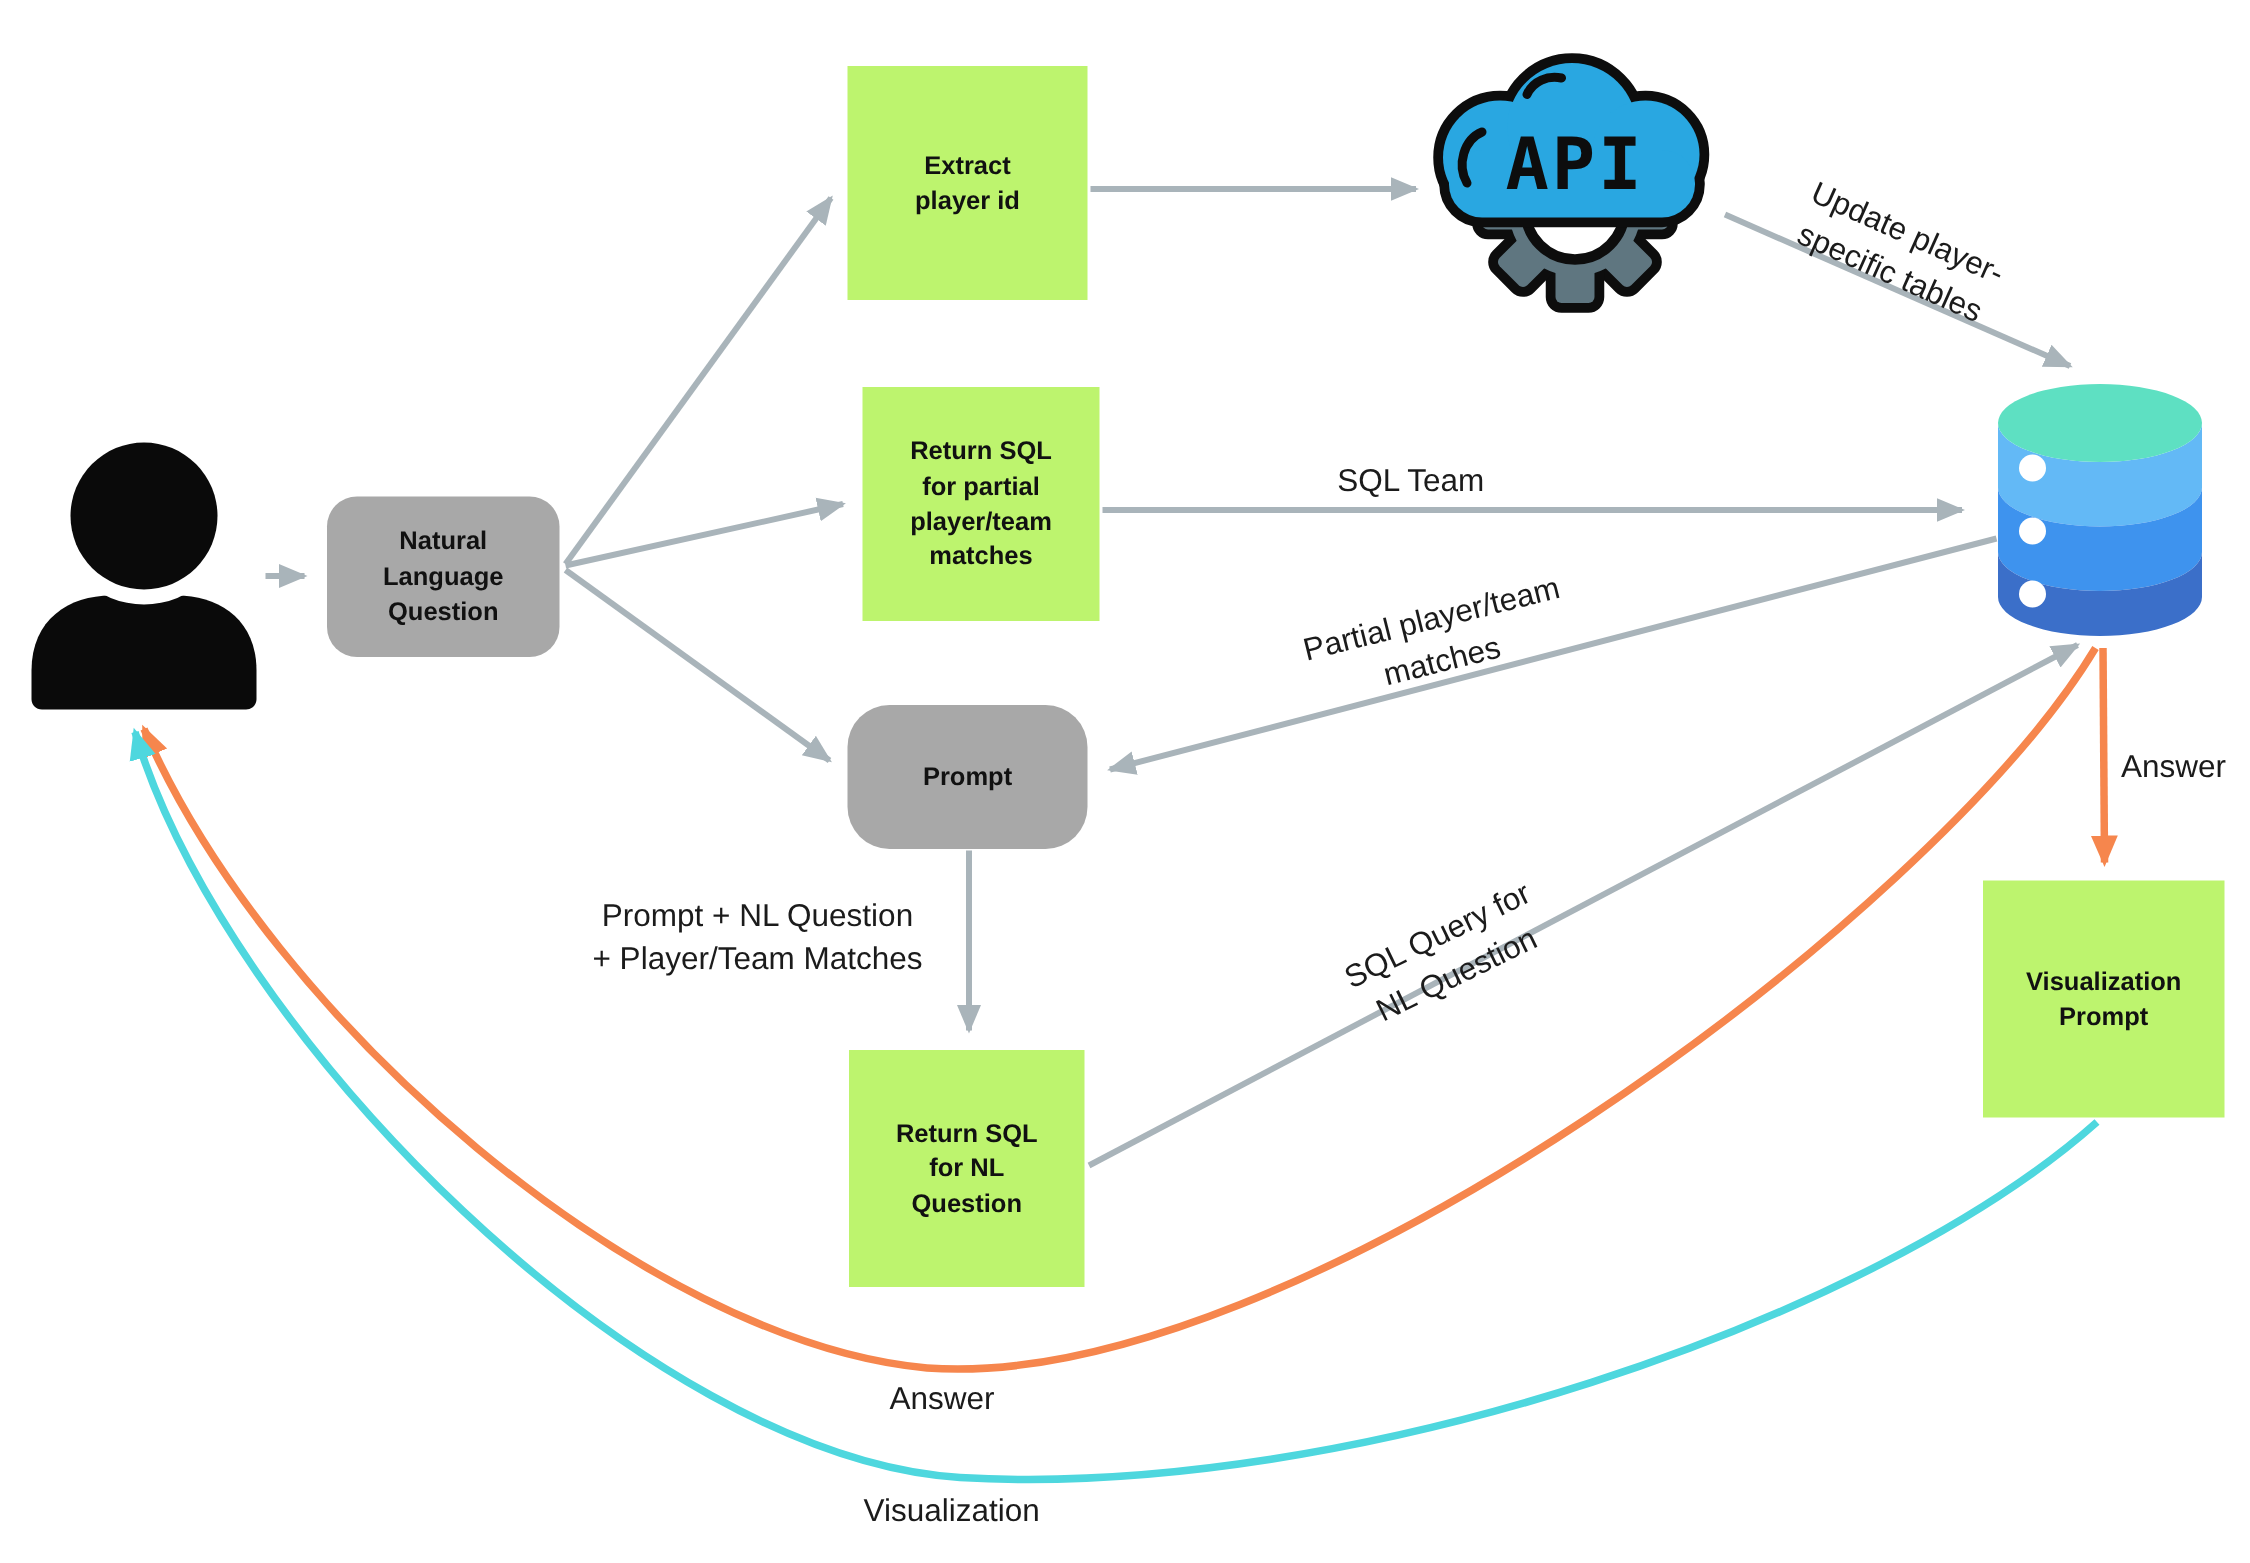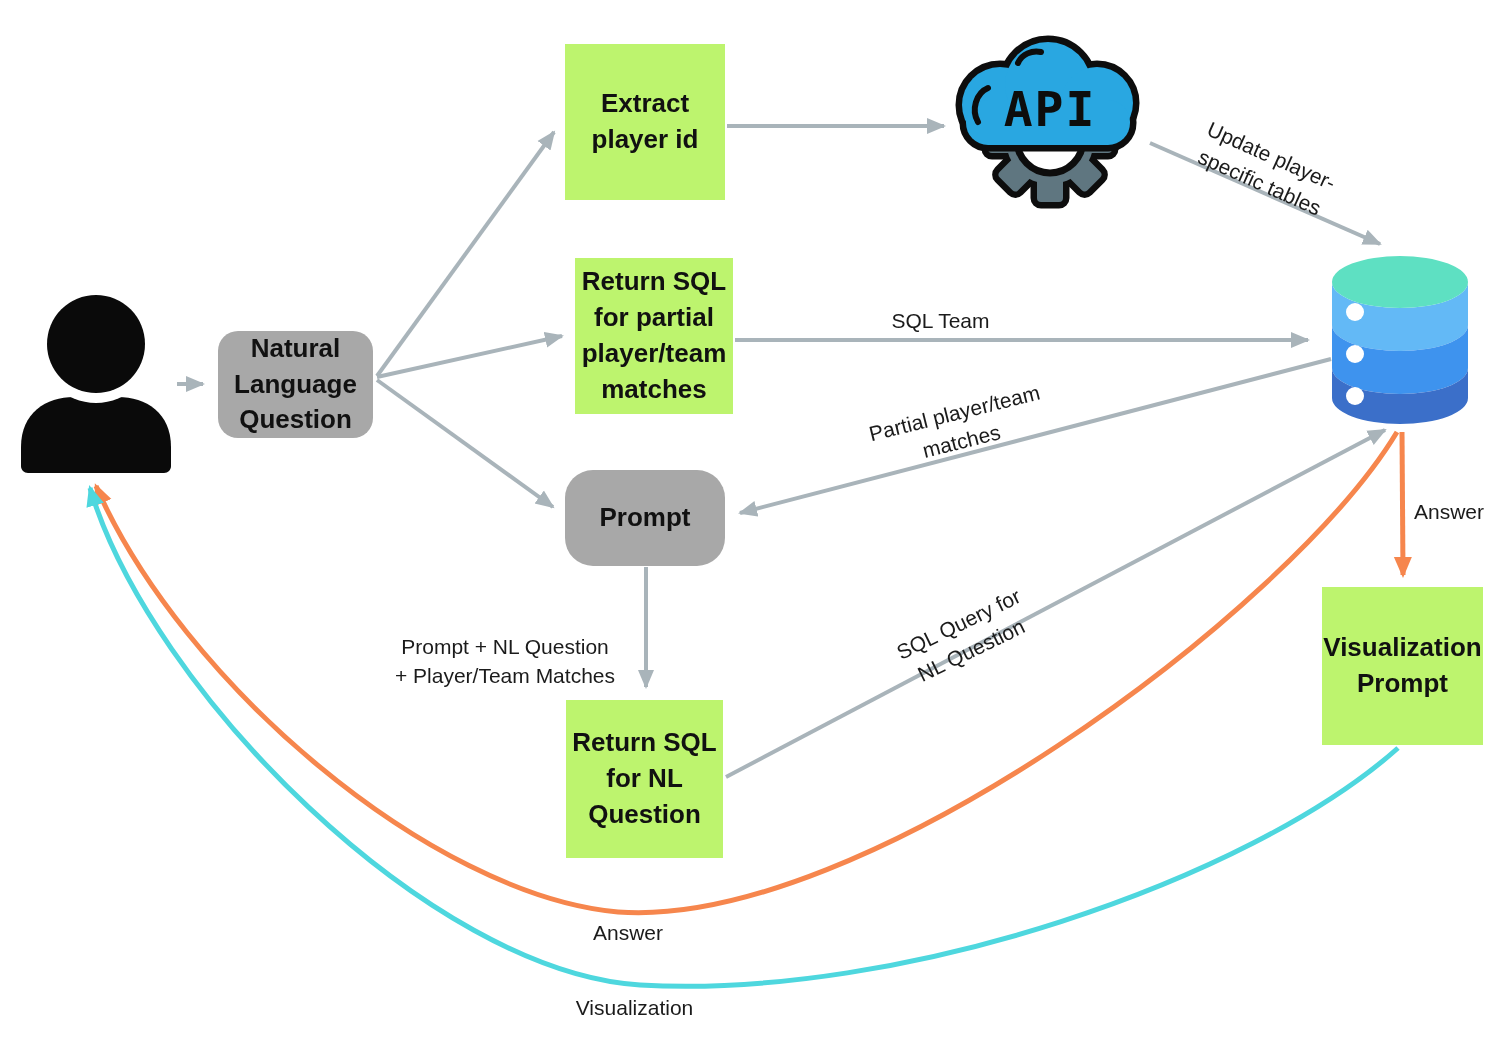--- a/index.html
+++ b/index.html
@@ -8,21 +8,21 @@
     width:1500px;height:1042px;
     background:#ffffff;
     font-family:"Liberation Sans",sans-serif;
     overflow:hidden;
   }
   #diagram-svg{position:absolute;left:0;top:0;}
   .node{
     position:absolute;
     display:flex;align-items:center;justify-content:center;
     text-align:center;
-    font-weight:bold;font-size:26px;line-height:1.38;color:#111;
+    font-weight:bold;font-size:17px;line-height:1.38;color:#111;
     white-space:pre-line;
   }
   .green{background:#bdf46e;}
   .gray{background:#a8a8a8;border-radius:20px;}
   .edge-label{
     position:absolute;
     text-align:center;
     font-size:21px;line-height:1.4;color:#1b1b1b;
     white-space:pre-line;
   }
@@ -153,21 +153,21 @@
 
 
   <div class="edge-label" style="left:1158px;top:140px;width:215px;transform:rotate(24deg);">Update player-
 specific tables</div>
 
   <div class="edge-label" style="left:868px;top:306px;width:145px;">SQL Team</div>
 
   <div class="edge-label" style="left:843px;top:398px;width:230px;transform:rotate(-14deg);">Partial player/team
 matches</div>
 
-  <div class="edge-label" style="left:375px;top:596px;width:260px;margin-top:36px;">Prompt + NL Question
+  <div class="edge-label" style="left:375px;top:596px;width:260px;">Prompt + NL Question
 + Player/Team Matches</div>
 
   <div class="edge-label" style="left:850px;top:608px;width:230px;transform:rotate(-26deg);">SQL Query for
 NL Question</div>
 
   <div class="edge-label" style="left:1414px;top:497px;width:100px;text-align:left;">Answer</div>
 
   <div class="edge-label" style="left:558px;top:918px;width:140px;">Answer</div>
 
   <div class="edge-label" style="left:552px;top:993px;width:165px;">Visualization</div>

